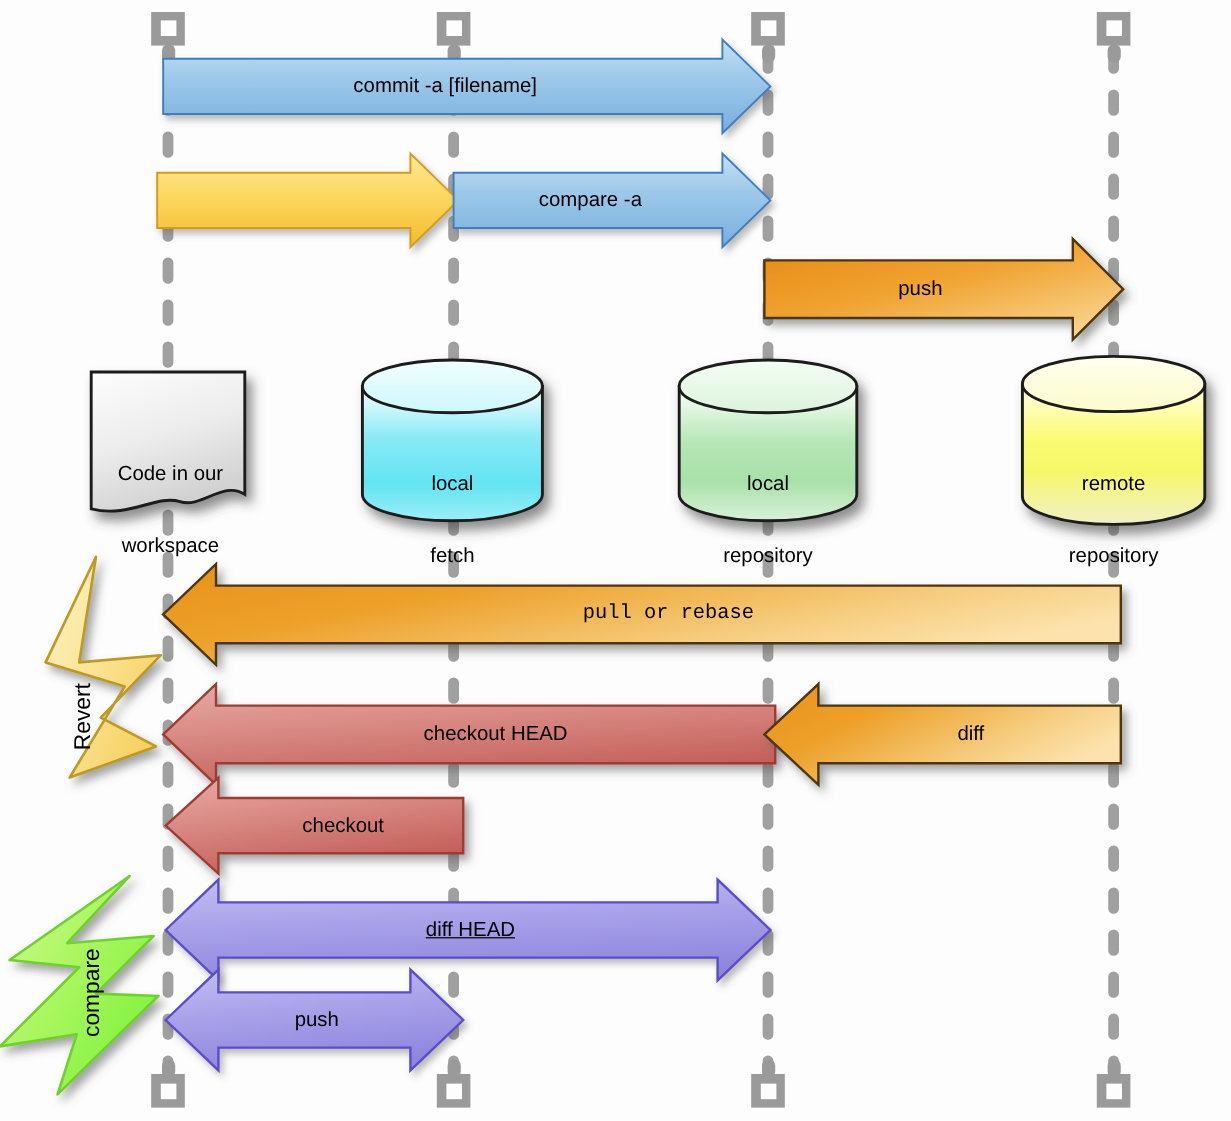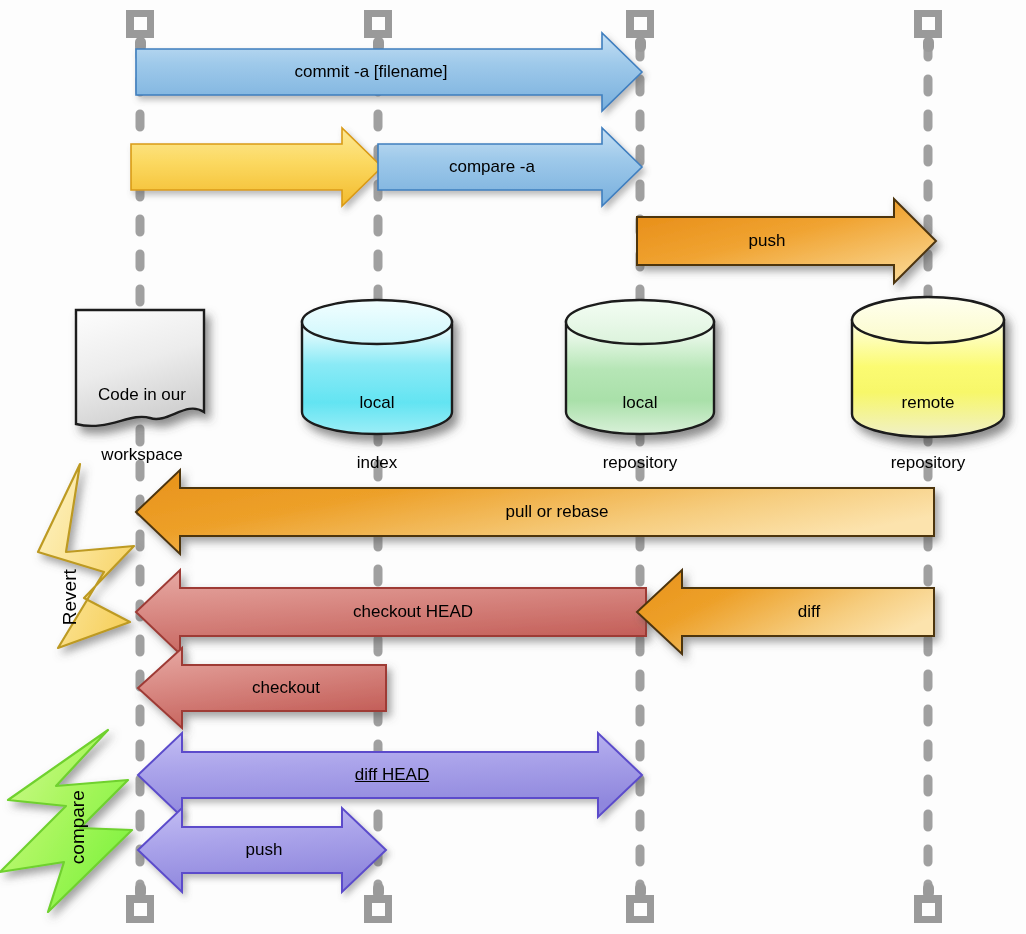--- a/index.html
+++ b/index.html
@@ -261,40 +261,40 @@
     </g>
   </svg>
 
   <div class="lbl arrow-label" style="left:136px; top:62px; width:470px;">commit -a [filename]</div>
 
 
   <div class="lbl arrow-label" style="left:378px; top:157px; width:228px;">compare -a</div>
 
   <div class="lbl arrow-label" style="left:637px; top:231px; width:260px;">push</div>
 
-  <div class="lbl arrow-label" style="left:182px; top:502px; width:750px;">pull or rebase</div>
+  <div class="lbl arrow-label" style="left:182px; top:502px; width:750px;font-family:Liberation Mono, monospace;">pull or rebase</div>
 
   <div class="lbl arrow-label" style="left:182px; top:602px; width:462px;">checkout HEAD</div>
 
   <div class="lbl arrow-label" style="left:684px; top:602px; width:250px;">diff</div>
 
   <div class="lbl arrow-label" style="left:186px; top:678px; width:200px;">checkout</div>
 
   <div class="lbl arrow-label" style="left:186px; top:765px; width:412px;text-decoration:underline;">diff HEAD</div>
 
   <div class="lbl arrow-label" style="left:186px; top:840px; width:156px;">push</div>
 
   <div class="lbl node-label" style="left:80px; top:345px; width:124px;">
     <div>Code in our</div>
     <div>workspace</div>
   </div>
 
   <div class="lbl node-label" style="left:315px; top:353px; width:124px;">
     <div>local</div>
-    <div>index</div>
+    <div>fetch</div>
   </div>
 
   <div class="lbl node-label" style="left:578px; top:353px; width:124px;">
     <div>local</div>
     <div>repository</div>
   </div>
 
   <div class="lbl node-label" style="left:866px; top:353px; width:124px;">
     <div>remote</div>
     <div>repository</div>

